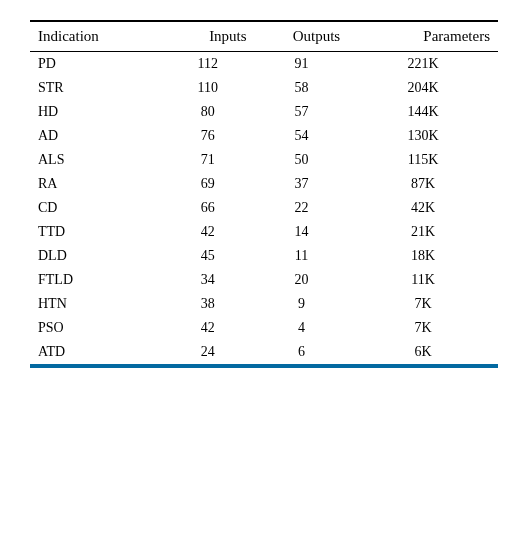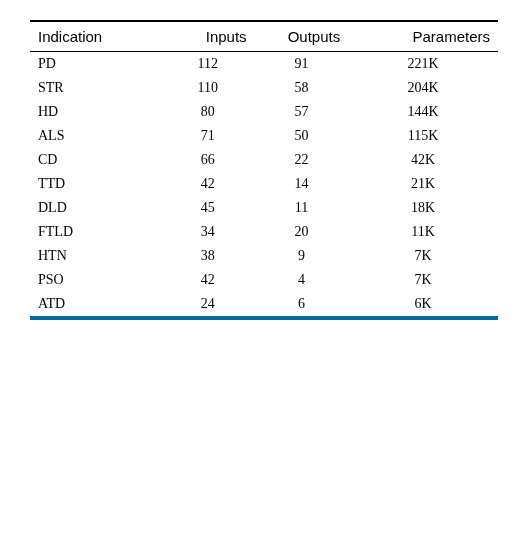--- a/index.html
+++ b/index.html
@@ -31,21 +31,21 @@
     }
 
     thead tr {
       border-top: 2px solid #000;
       border-bottom: 1.5px solid #000;
     }
 
     thead th {
       padding: 6px 8px 6px 8px;
       font-weight: normal;
-      font-family: Liberation Sans, sans-serif;
+      font-family: Liberation Serif, serif;
       font-size: 15px;
       text-align: left;
     }
 
     thead th:not(:first-child) {
       text-align: right;
     }
 
     tbody tr:last-child {
       border-bottom: 4px solid #0369a1;
@@ -93,24 +93,36 @@
           <td>58</td>
           <td>204K</td>
         </tr>
         <tr>
           <td>HD</td>
           <td>80</td>
           <td>57</td>
           <td>144K</td>
         </tr>
         <tr>
+          <td>AD</td>
+          <td>76</td>
+          <td>54</td>
+          <td>130K</td>
+        </tr>
+        <tr>
           <td>ALS</td>
           <td>71</td>
           <td>50</td>
           <td>115K</td>
+        </tr>
+        <tr>
+          <td>RA</td>
+          <td>69</td>
+          <td>37</td>
+          <td>87K</td>
         </tr>
         <tr>
           <td>CD</td>
           <td>66</td>
           <td>22</td>
           <td>42K</td>
         </tr>
         <tr>
           <td>TTD</td>
           <td>42</td>

